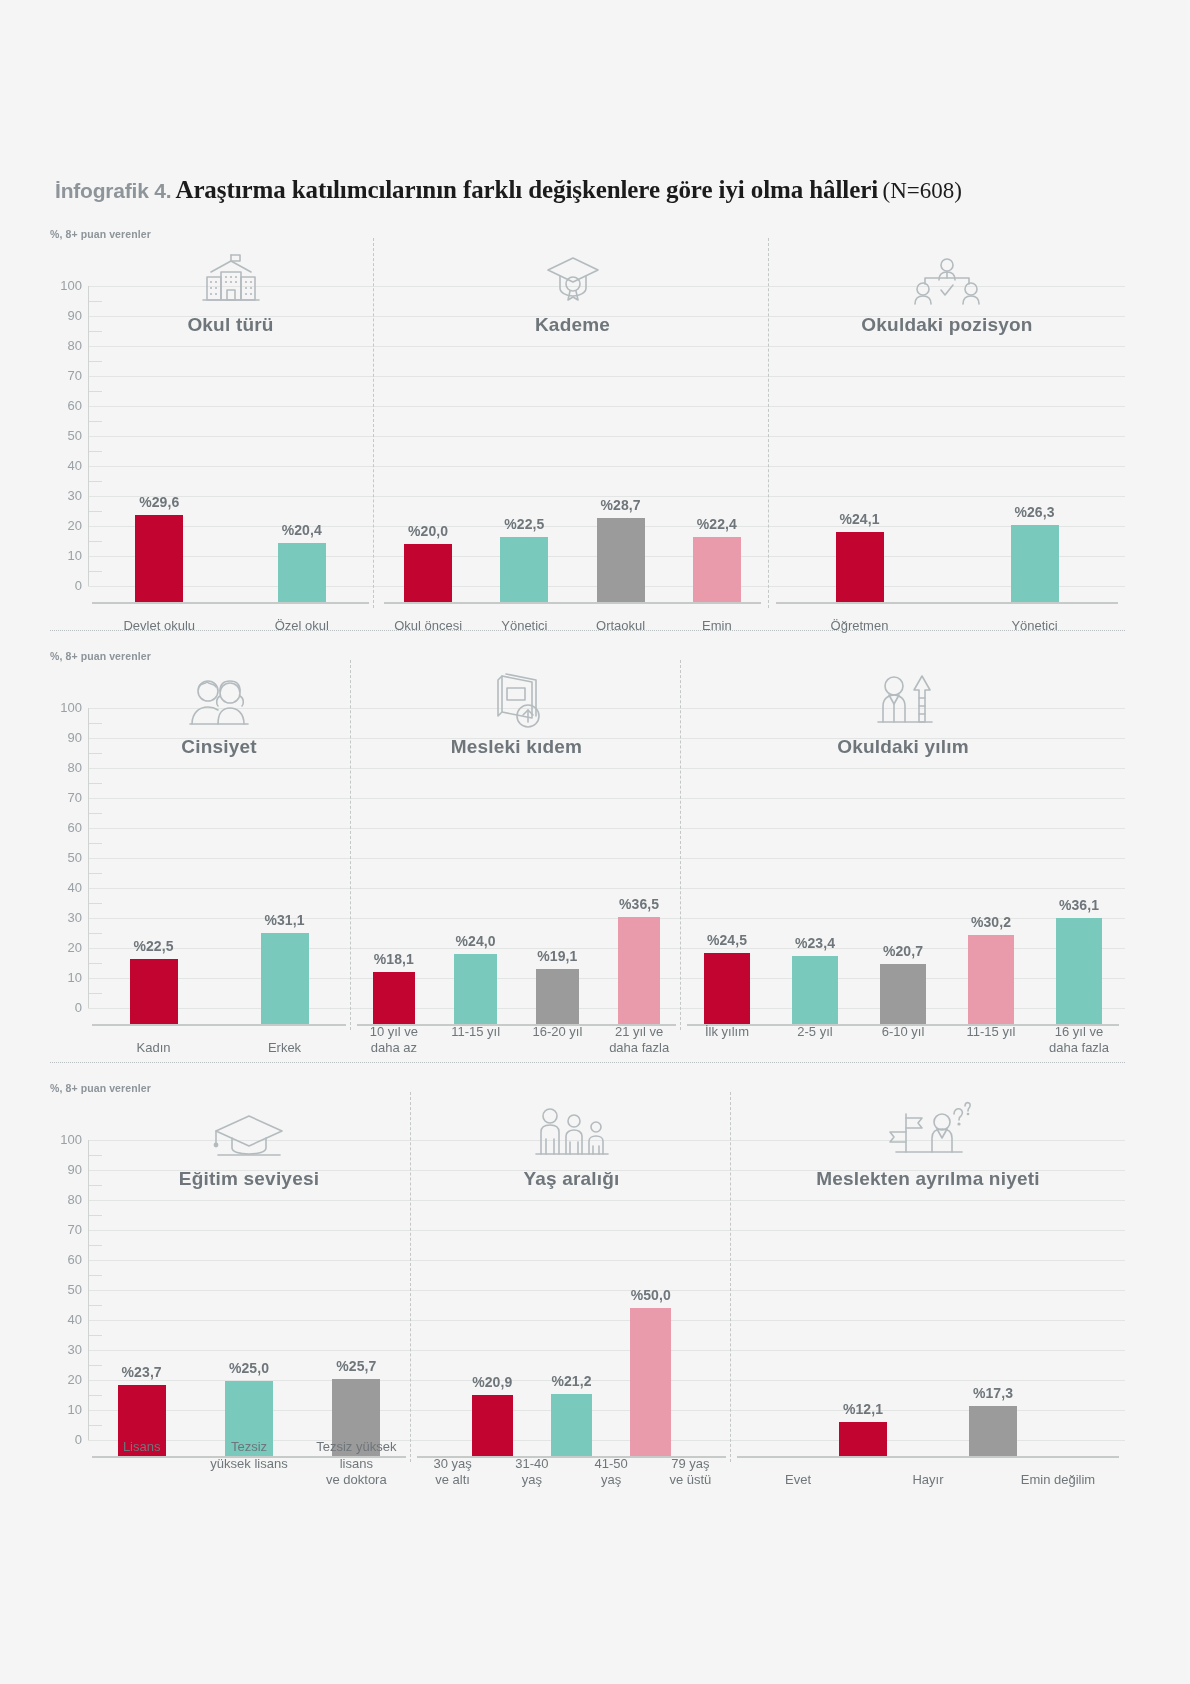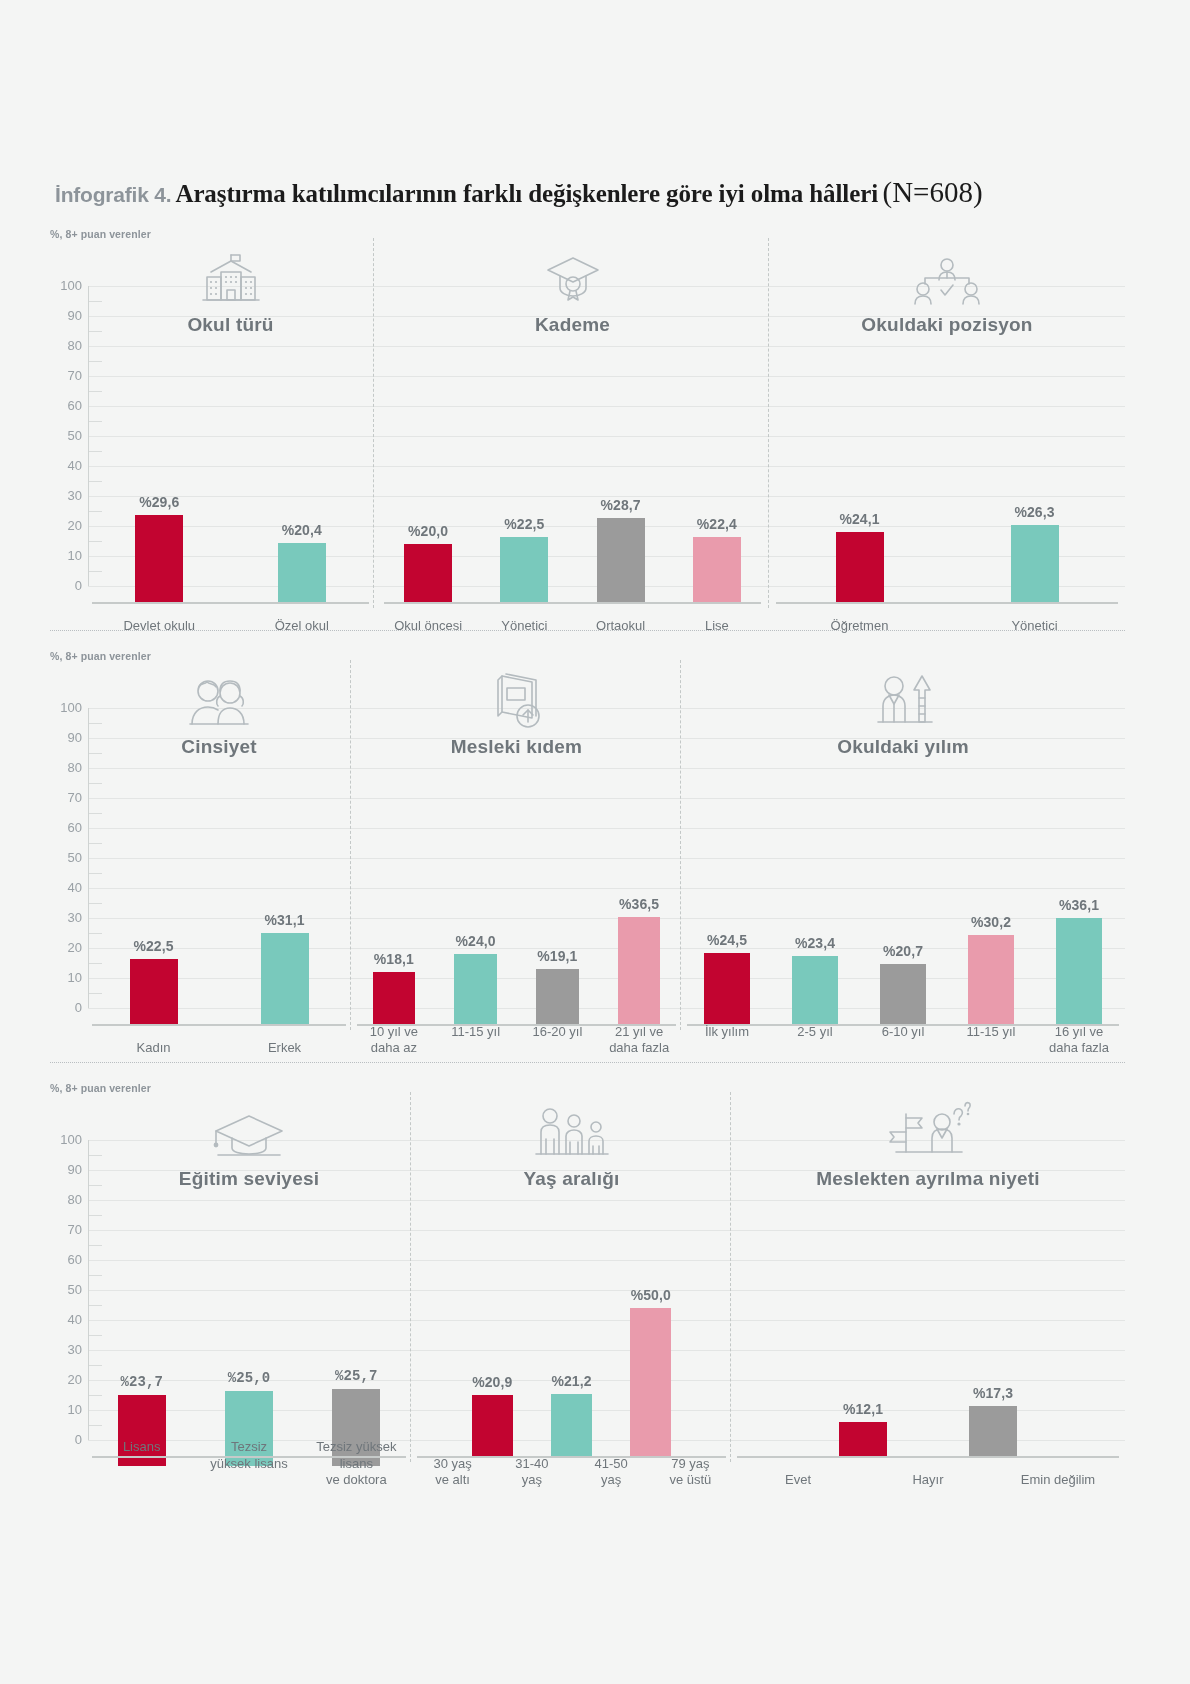--- a/index.html
+++ b/index.html
@@ -40,21 +40,21 @@
   .title-main {
     font-family: "Liberation Serif", serif;
     font-size: 25px;
     font-weight: 700;
     color: #1b1b1b;
     letter-spacing: -0.1px;
     margin-left: 4px;
   }
   .title-n {
     font-family: "Liberation Serif", serif;
-    font-size: 29px;
+    font-size: 23px;
     font-weight: 400;
     color: #1b1b1b;
   }
 
   
   .row-block {
     position: absolute;
     left: 50px;
     width: 1075px;
   }
@@ -346,21 +346,21 @@
             <div class="bar-slot" style="width: 96.25px;">
               <div class="bar-val">%22,4</div>
               <div class="bar" style="height: 67.2px; background: rgb(233, 155, 172); width: 48px;"></div>
             </div>
           </div>
           <div class="baseline" style="bottom: 62px; left: 4px; right: 4px;"></div>
           <div class="xlabels" style="bottom: 32px;">
             <div class="xlabel" style="width: 96.25px;">Okul öncesi</div>
             <div class="xlabel" style="width: 96.25px;">Yönetici</div>
             <div class="xlabel" style="width: 96.25px;">Ortaokul</div>
-            <div class="xlabel" style="width: 96.25px;">Lise</div>
+            <div class="xlabel" style="width: 96.25px;">Emin</div>
           </div>
         </div>
         <div class="panel" style="left: 722px; width: 350px;">
           <div class="panel-icon">
             <span class="ico">
               <svg width="72" height="52" viewBox="0 0 72 52">
     <circle cx="36" cy="9" r="6"></circle>
     <path d="M28 24 C28 18 31 16 36 16 C41 16 44 18 44 24"></path>
     <path d="M14 28 L14 22 L58 22 L58 28"></path>
                 <path d="M36 16 L36 22"></path>
@@ -600,21 +600,21 @@
               <svg width="78" height="56" viewBox="0 0 78 56">
     <path d="M39 10 L72 25 L39 40 L6 25 Z"></path>
     <path d="M6 25 L6 37"></path>
                 <circle class="dot" cx="6" cy="39" r="2.4"></circle>
     <path d="M22 32 L22 42 C22 46 30 48 39 48 C48 48 56 46 56 42 L56 32"></path>
     <path d="M8 49 L70 49"></path>
               </svg>
             </span>
           </div>
           <div class="panel-title">Eğitim seviyesi</div>
-          <div class="bars" style="bottom: 54px; height: 300px; font-family: Liberation Mono, monospace;">
+          <div class="bars" style="bottom: 64px; height: 300px;">
             <div class="bar-slot" style="width: 107.333px;">
               <div class="bar-val">%23,7</div>
               <div class="bar" style="height: 71.1px; background: rgb(194, 4, 48); width: 48px;"></div>
             </div>
             <div class="bar-slot" style="width: 107.333px;">
               <div class="bar-val">%25,0</div>
               <div class="bar" style="height: 75px; background: rgb(121, 201, 188); width: 48px;"></div>
             </div>
             <div class="bar-slot" style="width: 107.333px;">
               <div class="bar-val">%25,7</div>

